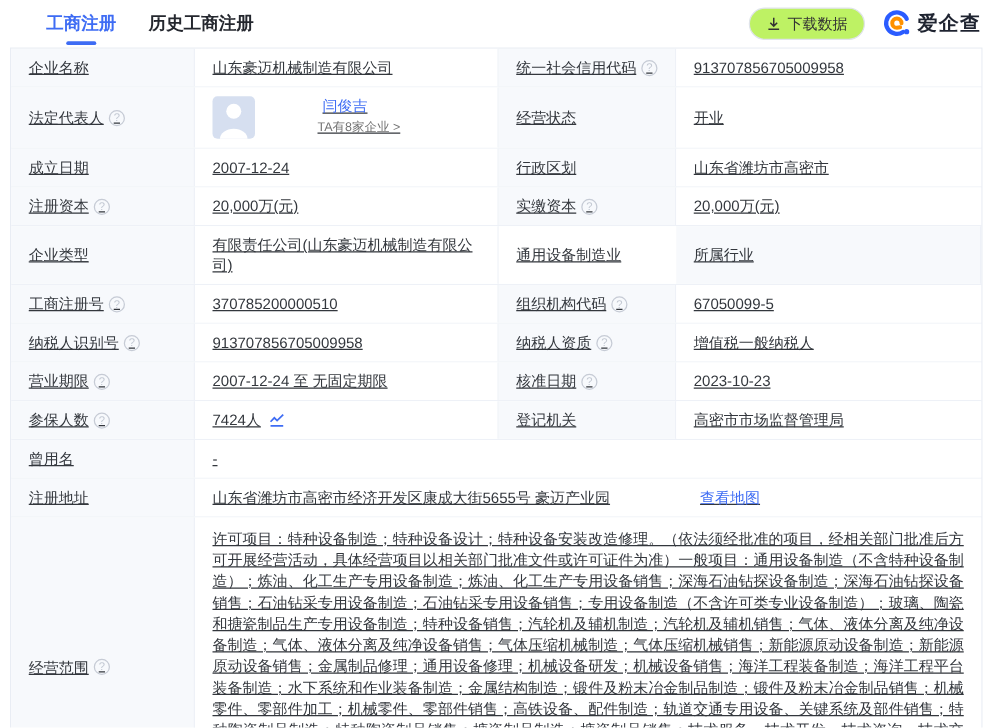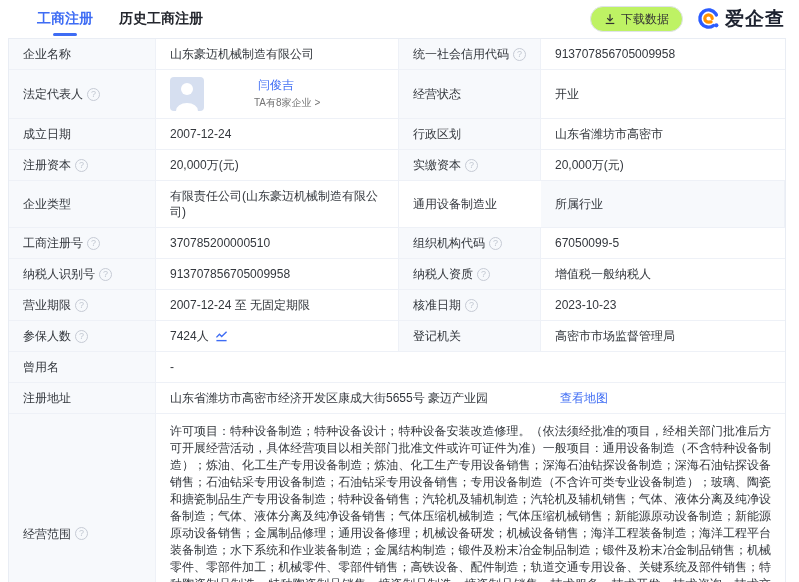--- a/index.html
+++ b/index.html
@@ -10,28 +10,28 @@
   .topbar { height:38px; display:flex; align-items:center; padding:0 14px 0 37px; }
   .tabs { display:flex; gap:26px; flex:1; }
   .tab { position:relative; font-size:14px; font-weight:600; color:#24272e; cursor:pointer; padding:9px 0 10px; }
   .tab.active { color:#3e6cf4; }
   .tab.active::after { content:""; position:absolute; left:50%; transform:translateX(-50%);
     bottom:2px; width:24px; height:3px; border-radius:2px; background:#3e6cf4; }
   .actions { display:flex; align-items:center; gap:14px; }
   .dl-btn { display:flex; align-items:center; gap:5px; height:26px; padding:0 13px;
     border:1px solid #dfe3ea; border-radius:14px; background:#bef264; font-size:12px; color:#333; cursor:pointer; }
   .logo { display:flex; align-items:center; gap:4px; }
-  .logo-text { font-size:19px; font-weight:700; color:#1e2330; letter-spacing:1px; }
+  .logo-text { font-size:16px; font-weight:700; color:#1e2330; letter-spacing:1px; }
 
   
   .biz-table { margin:0 13px 0 8px; border:1px solid #e9edf4; border-bottom:1px solid #e9edf4; }
   .row { display:grid; grid-template-columns:147px 243px 142px 1fr; border-bottom:1px solid #eef1f7; }
   .row:last-child { border-bottom:none; }
   .row.full { grid-template-columns:147px 1fr; }
-  .cell { padding:7px 14px; font-size:12px; line-height:16px; display:flex; align-items:center; min-height:30px; }
+  .cell { padding:7px 14px; font-size:12px; line-height:16px; display:flex; align-items:center; min-height:30px;text-decoration:underline; }
   .cell.label { background:#f7f9fc; color:#33373d; border-right:1px solid #eef1f7; gap:4px; }
   .cell.value { background:#fff; color:#33373d; }
   .cell.value.mid { border-right:1px solid #eef1f7; }
   .row.tall .cell { min-height:45px; }
 
   .help { width:13px; height:13px; border:1px solid #c6cbd5; border-radius:50%;
     color:#c2c8d2; font-size:9px; line-height:11px; text-align:center; display:inline-block;
     flex:0 0 13px; cursor:pointer; }
 
   a.blue { color:#3e6cf4; text-decoration:none; cursor:pointer;padding-left:44px; }

